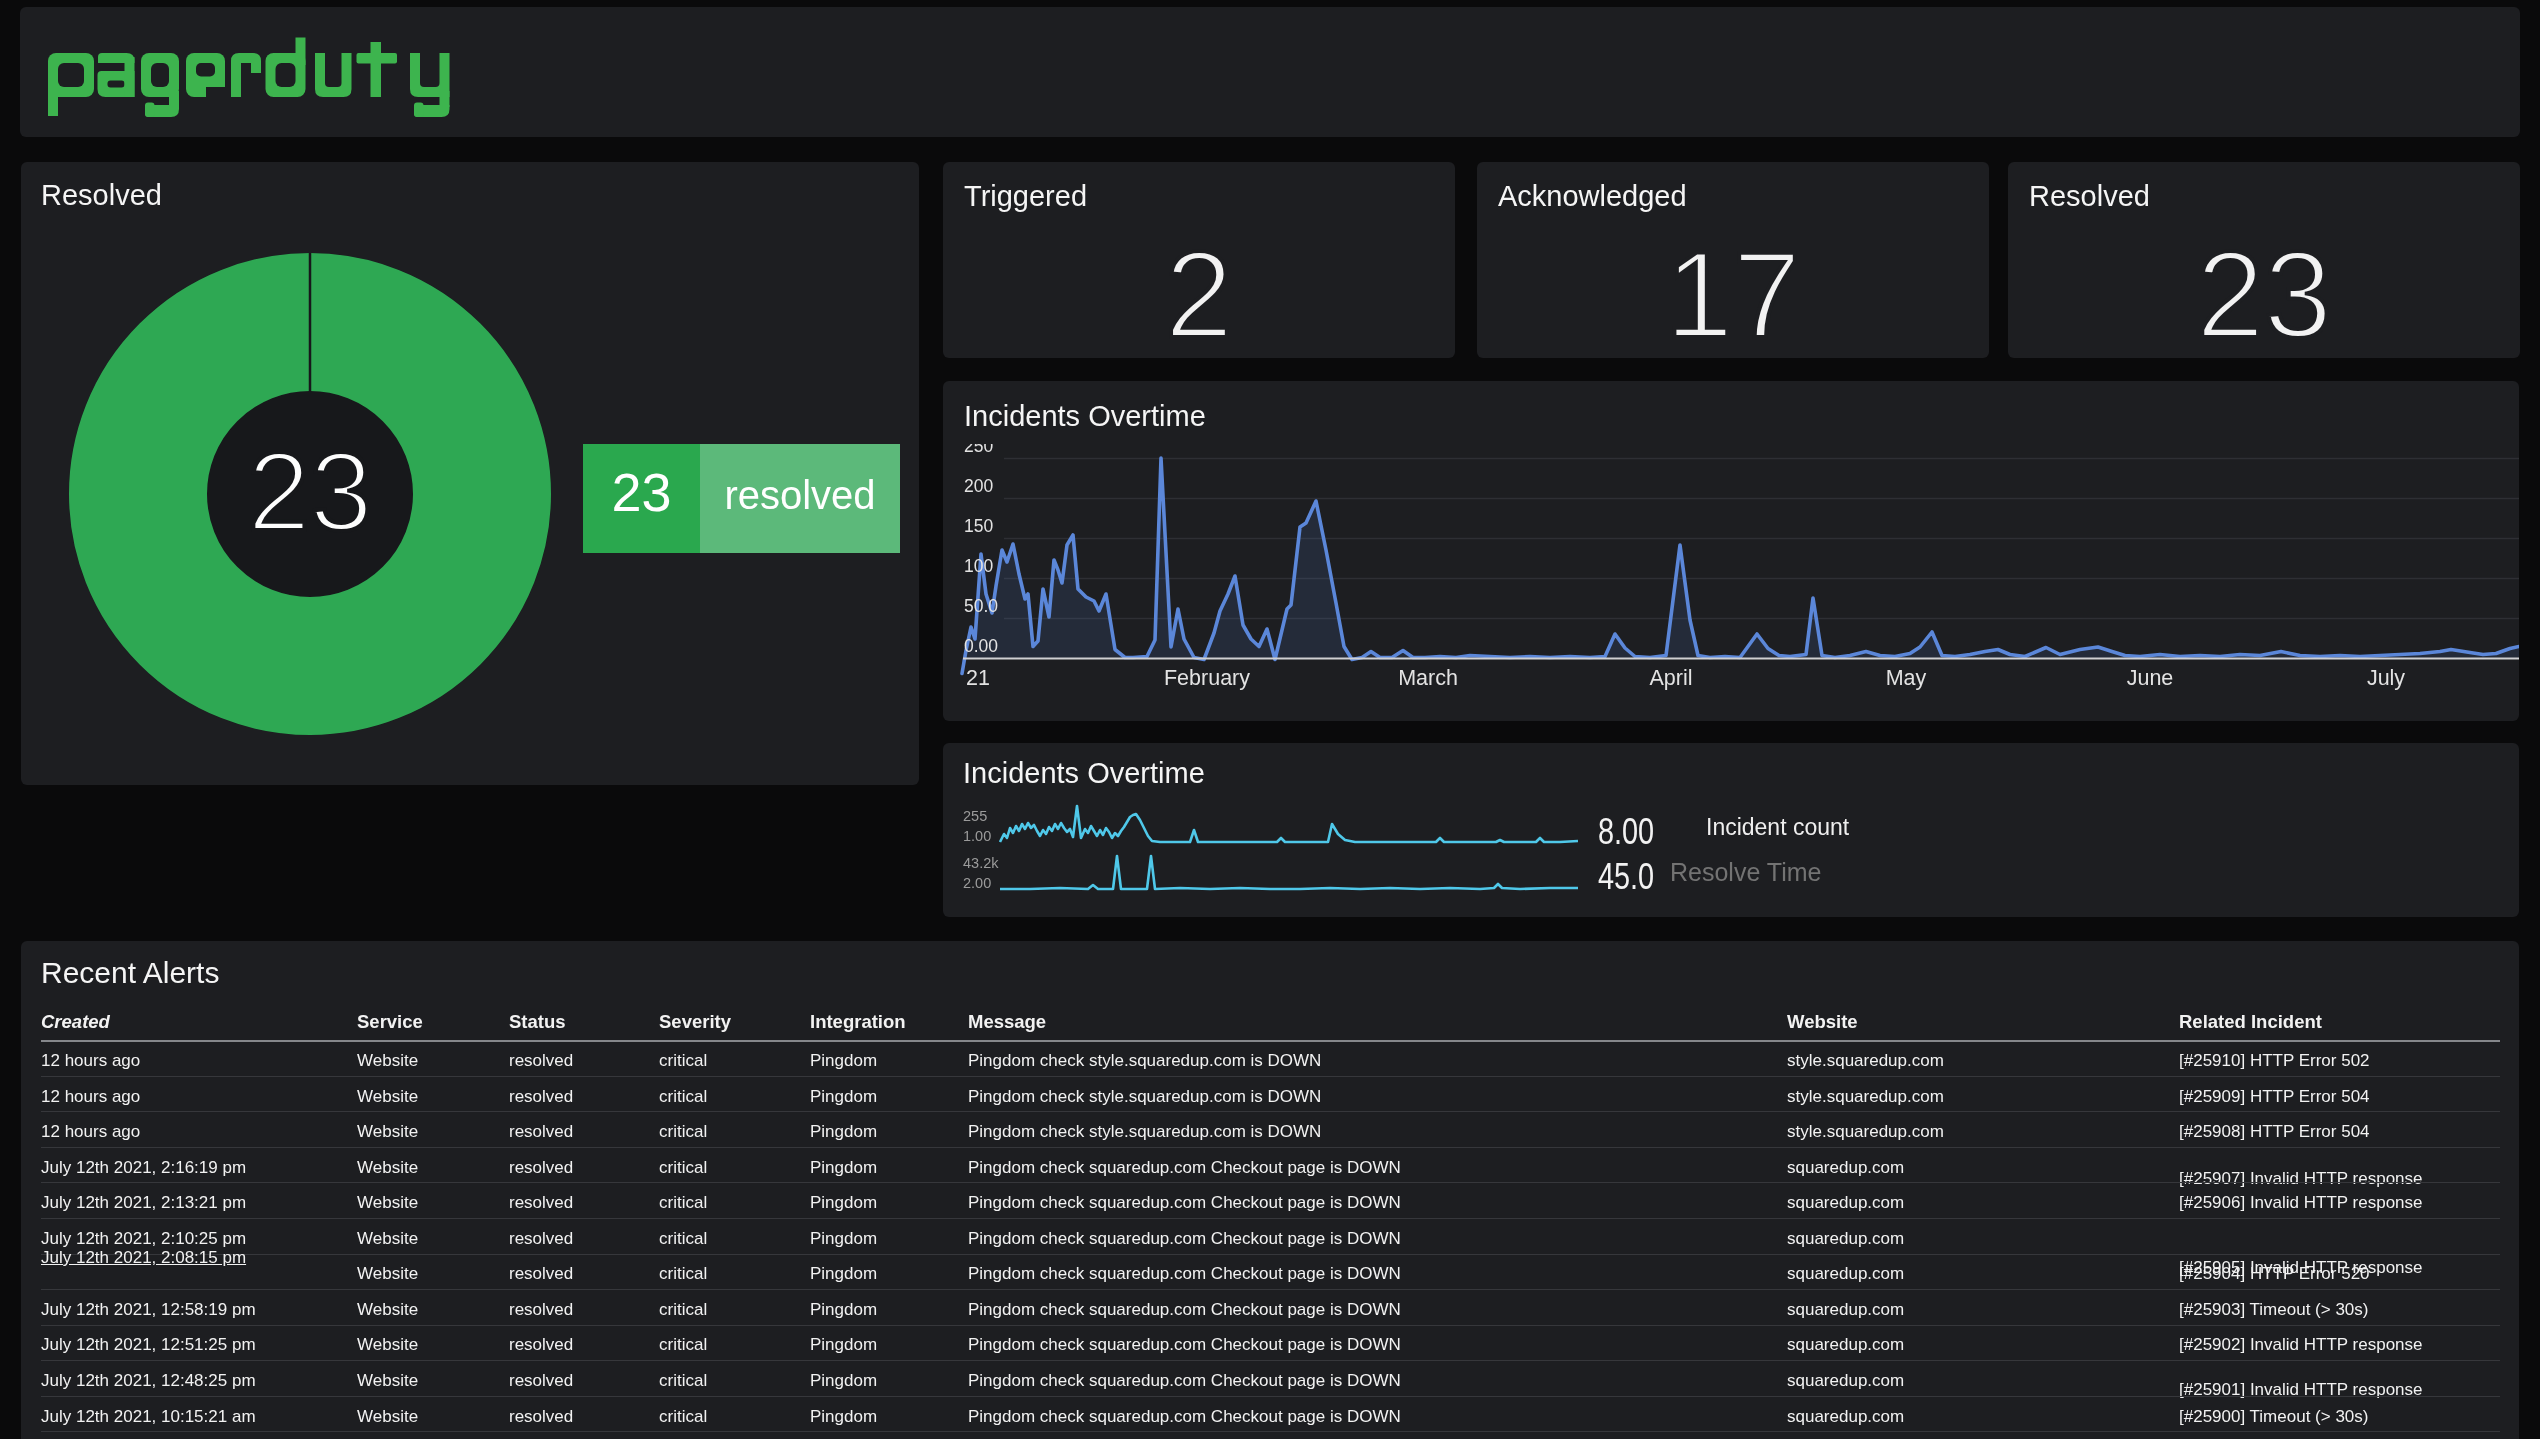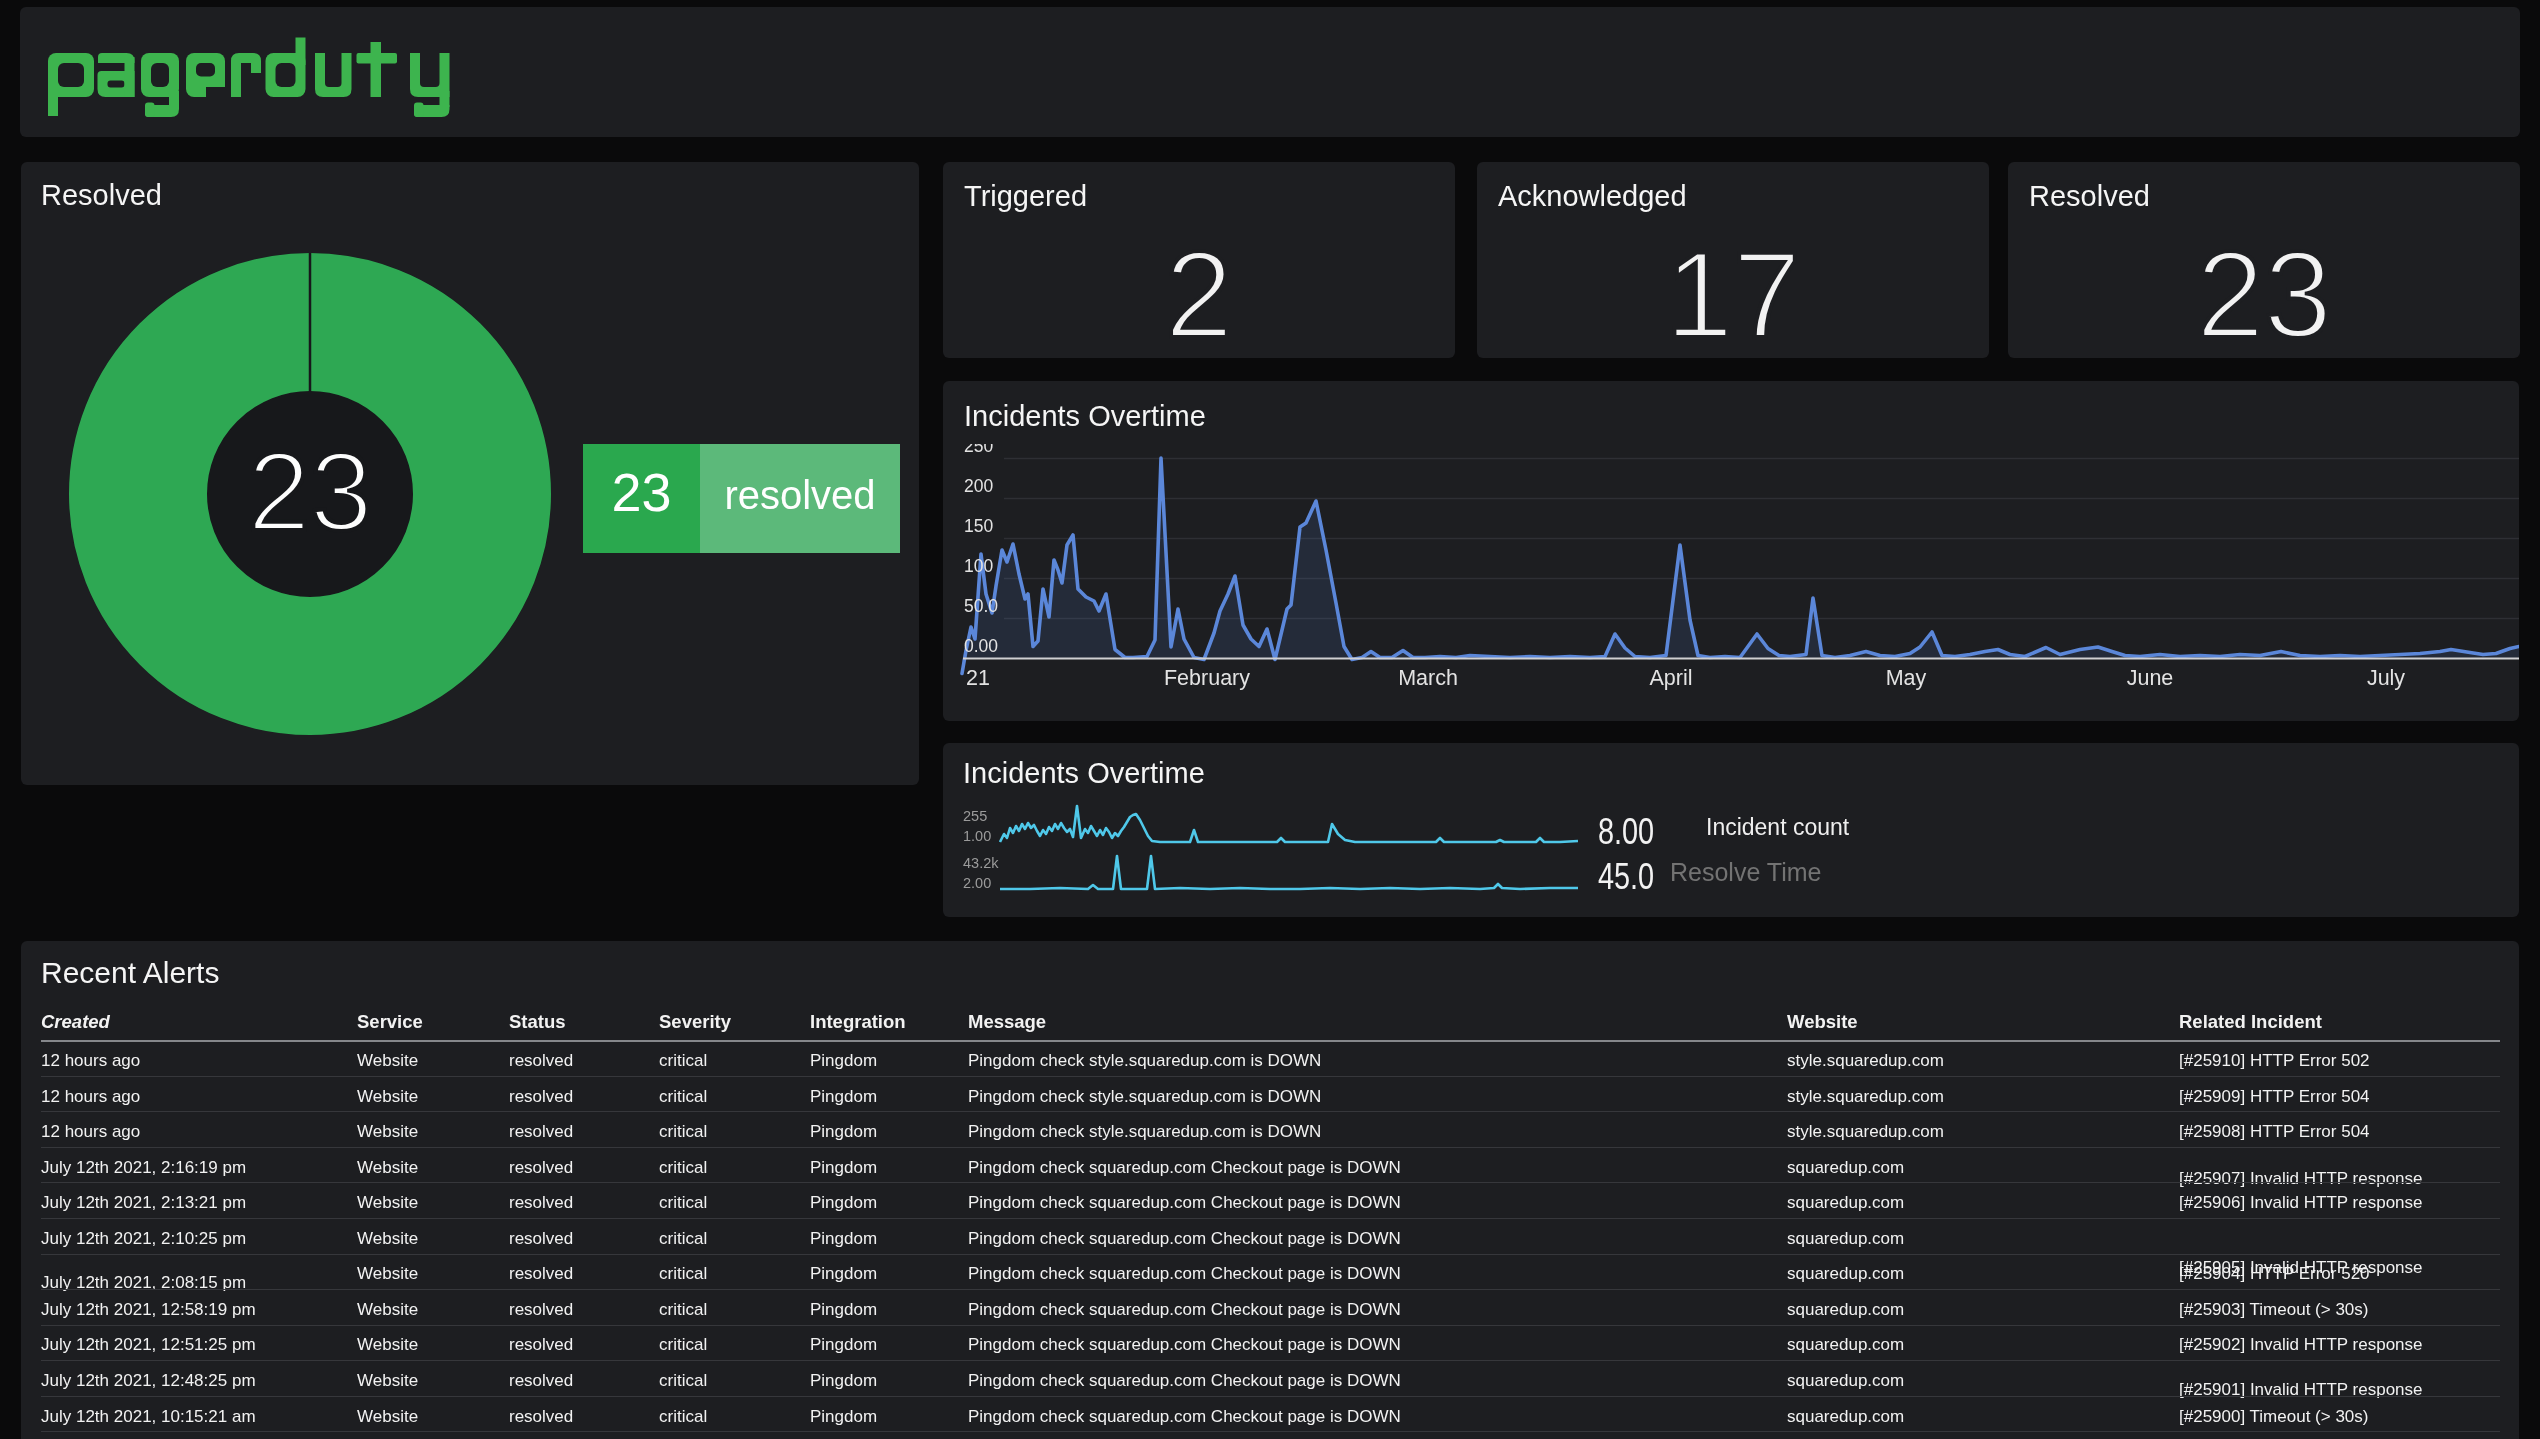--- a/index.html
+++ b/index.html
@@ -172,21 +172,21 @@
 <div class="abs" style="left:0; top:208.0px; width:2459px; height:1px; background:#36373b;"></div>
 <div class="abs" style="left:0px; top:219.8px;">July 12th 2021, 2:10:25 pm</div>
 <div class="abs" style="left:316px; top:219.8px;">Website</div>
 <div class="abs" style="left:468px; top:219.8px;">resolved</div>
 <div class="abs" style="left:618px; top:219.8px;">critical</div>
 <div class="abs" style="left:769px; top:219.8px;">Pingdom</div>
 <div class="abs" style="left:927px; top:219.8px;">Pingdom check squaredup.com Checkout page is DOWN</div>
 <div class="abs" style="left:1746px; top:219.8px;">squaredup.com</div>
 <div class="abs" style="left:2138px; top:219.8px;margin-top:29px;">[#25905] Invalid HTTP response</div>
 <div class="abs" style="left:0; top:243.6px; width:2459px; height:1px; background:#36373b;"></div>
-<div class="abs" style="left:0px; top:264px;">July 12th 2021, 2:08:15 pm</div>
+<div class="abs" style="left:0px; top:239px;text-decoration:underline;">July 12th 2021, 2:08:15 pm</div>
 <div class="abs" style="left:316px; top:255.3px;">Website</div>
 <div class="abs" style="left:468px; top:255.3px;">resolved</div>
 <div class="abs" style="left:618px; top:255.3px;">critical</div>
 <div class="abs" style="left:769px; top:255.3px;">Pingdom</div>
 <div class="abs" style="left:927px; top:255.3px;">Pingdom check squaredup.com Checkout page is DOWN</div>
 <div class="abs" style="left:1746px; top:255.3px;">squaredup.com</div>
 <div class="abs" style="left:2138px; top:255.3px;">[#25904] HTTP Error 520</div>
 <div class="abs" style="left:0; top:279.1px; width:2459px; height:1px; background:#36373b;"></div>
 <div class="abs" style="left:0px; top:290.8px;">July 12th 2021, 12:58:19 pm</div>
 <div class="abs" style="left:316px; top:290.8px;">Website</div>

